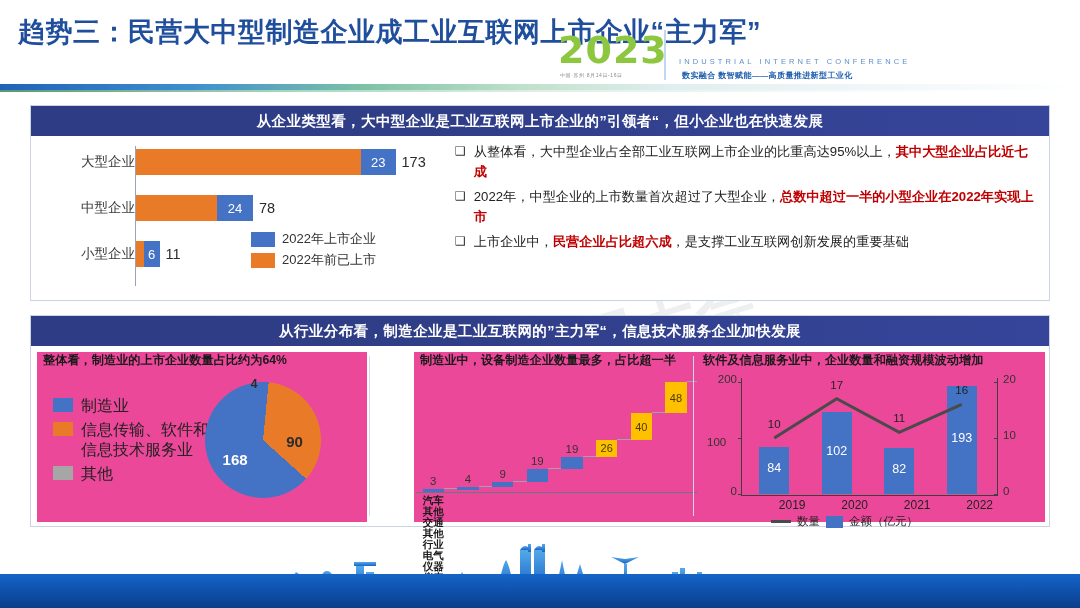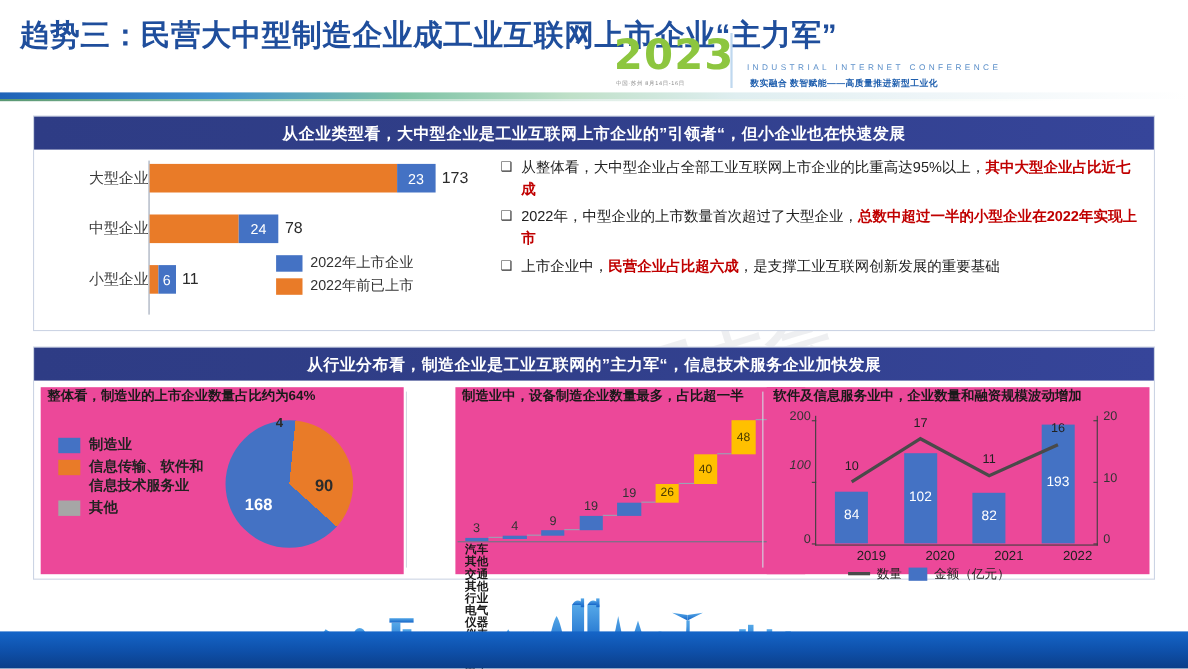--- a/index.html
+++ b/index.html
@@ -105,21 +105,21 @@
     position: absolute; left: 6px; top: 0; font-size: 12.2px; font-weight: bold;
     color: #1a1a1a; white-space: nowrap;
   }
   .vdiv { position: absolute; top: 40px; width: 1px; height: 160px; background: #d3d8e2; }
 
   
   #pieBlock { left: 6px; width: 330px; }
   .pie-legend { position: absolute; left: 16px; top: 44px; }
   .pl-row { display: flex; align-items: flex-start; margin-bottom: 4px; }
   .pl-sw { width: 20px; height: 14px; margin-right: 8px; flex: none; margin-top: 2px; }
-  .pl-txt { font-size: 13px; color: #222; line-height: 1.25; font-weight: bold; }
+  .pl-txt { font-size: 16px; color: #222; line-height: 1.25; }
   .pie { position: absolute; left: 168px; top: 30px; width: 116px; height: 116px; border-radius: 50%;
          background: conic-gradient(#4472C4 0deg 5.6deg, #A6A6A6 0deg 5.6deg,
                      #4472C4 5.6deg 5.6deg, #E97B28 5.6deg 132deg, #4472C4 132deg 360deg); }
   .pie-lbl { position: absolute; font-weight: bold; }
 
   
   #wfBlock { left: 355px; width: 318px; margin-left: 28px; }
   .wf-plot { position: absolute; left: 2px; top: 30px; width: 312px; height: 110px; }
   .wf-box { position: absolute; font-size: 11px; display: flex; align-items: center; justify-content: center; }
   .wf-val { position: absolute; font-size: 11.5px; color: #333; text-align: center; }
@@ -330,21 +330,21 @@
       <div class="cb-yaxis"></div>
       <div class="cb-y2axis"></div>
       <div class="cb-xaxis"></div>
       <div id="cb-extras">
           <div class="cb-lineval" style="left: 59.25px; top: 66px; width: 36px;">10</div>
           <div class="cb-lineval" style="left: 121.75px; top: 26.8px; width: 36px;">17</div>
           <div class="cb-lineval" style="left: 184.25px; top: 60.4px; width: 36px;">11</div>
           <div class="cb-lineval" style="left: 246.75px; top: 32.4px; width: 36px;">16</div>
           <div class="cb-tick" style="left: 10px; top: 133px; width: 30px; text-align: right;">0</div>
           <div class="cb-tickmark" style="left: 41px; top: 142px;"></div>
-          <div class="cb-tick" style="left: 10px; top: 65px; width: 30px; text-align: right; font-style: italic;">100</div>
+          <div class="cb-tick" style="left: 10px; top: 84px; width: 30px; ">100</div>
           <div class="cb-tickmark" style="left: 41px; top: 86px;"></div>
           <div class="cb-tick" style="left: 10px; top: 21px; width: 30px; text-align: right;">200</div>
           <div class="cb-tickmark" style="left: 41px; top: 30px;"></div>
           <div class="cb-tick" style="left: 306px; top: 133px;">0</div>
           <div class="cb-tickmark" style="left: 297px; top: 142px;"></div>
           <div class="cb-tick" style="left: 306px; top: 77px;">10</div>
           <div class="cb-tickmark" style="left: 297px; top: 86px;"></div>
           <div class="cb-tick" style="left: 306px; top: 21px;">20</div>
           <div class="cb-tickmark" style="left: 297px; top: 30px;"></div>
           <div class="cb-xcat" style="left: 46px; width: 62.5px;">2019</div>

